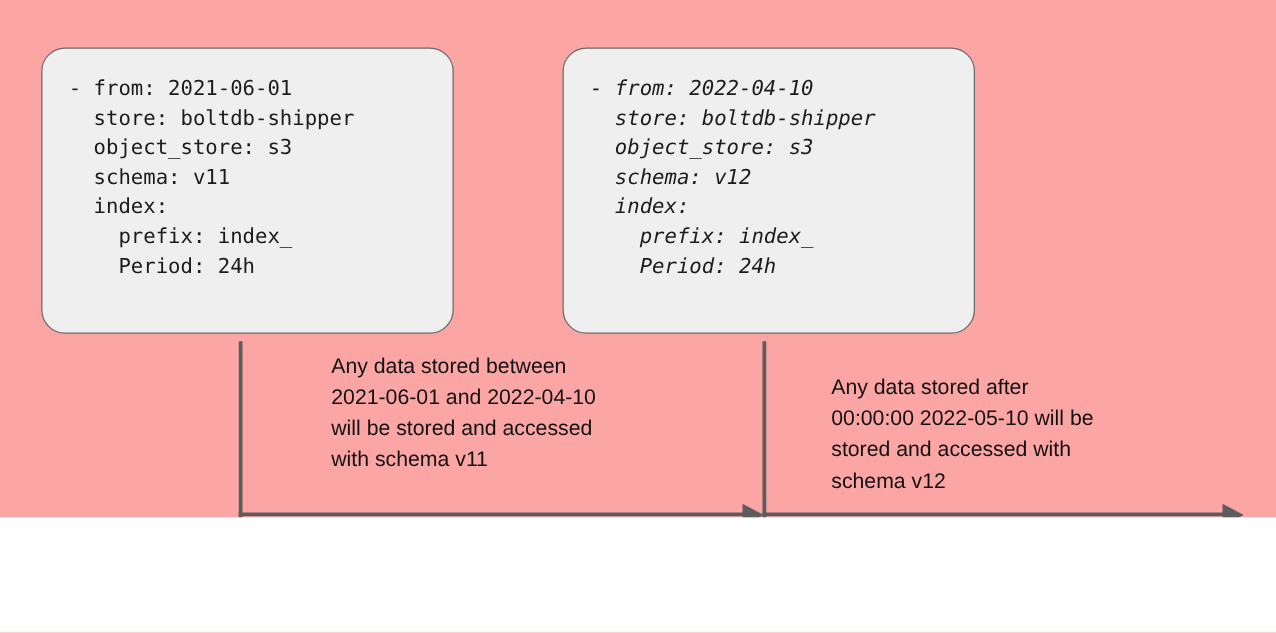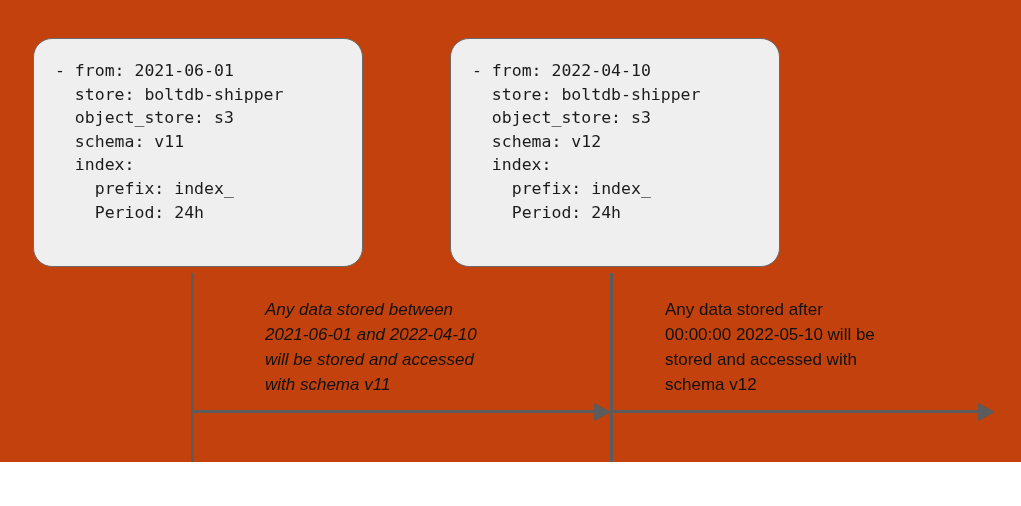--- a/index.html
+++ b/index.html
@@ -6,35 +6,35 @@
     margin: 0;
     padding: 0;
     background: #ffffff;
   }
   body {
     font-family: "Liberation Sans", sans-serif;
   }
   #canvas {
     position: relative;
     width: 1021px;
-    height: 462px;
-    background: #c2410c;
+    height: 414px;
+    background: #fca5a5;
     overflow: hidden;
   }
   .config-box {
     position: absolute;
     box-sizing: border-box;
     width: 330px;
     height: 229px;
     background: #efefef;
     border: 1.4px solid #6b6b6b;
     border-radius: 19px;
   }
   #config-box-1 { left: 33px; top: 38px; }
-  #config-box-2 { left: 450px; top: 38px; }
+  #config-box-2 { left: 450px; top: 38px; font-style: italic; }
   .config-code {
     position: absolute;
     left: 21px;
     top: 20px;
     margin: 0;
     font-family: "DejaVu Sans Mono", "Liberation Mono", monospace;
     font-size: 16.5px;
     line-height: 23.6px;
     color: #1b1b1b;
     white-space: pre;
@@ -60,21 +60,21 @@
   }
   .annotation {
     position: absolute;
     margin: 0;
     font-family: "Liberation Sans", sans-serif;
     font-size: 17px;
     line-height: 25px;
     color: #111111;
     white-space: pre-line;
   }
-  #annotation-mid { left: 265px; top: 297px; width: 290px; font-style: italic; }
+  #annotation-mid { left: 265px; top: 280px; width: 290px; }
   #annotation-right { left: 665px; top: 297px; width: 290px; }
 </style>
 </head>
 <body>
 
 <div id="canvas">
 
   <div class="config-box" id="config-box-1">
     <pre class="config-code">- from: 2021-06-01
   store: boltdb-shipper

